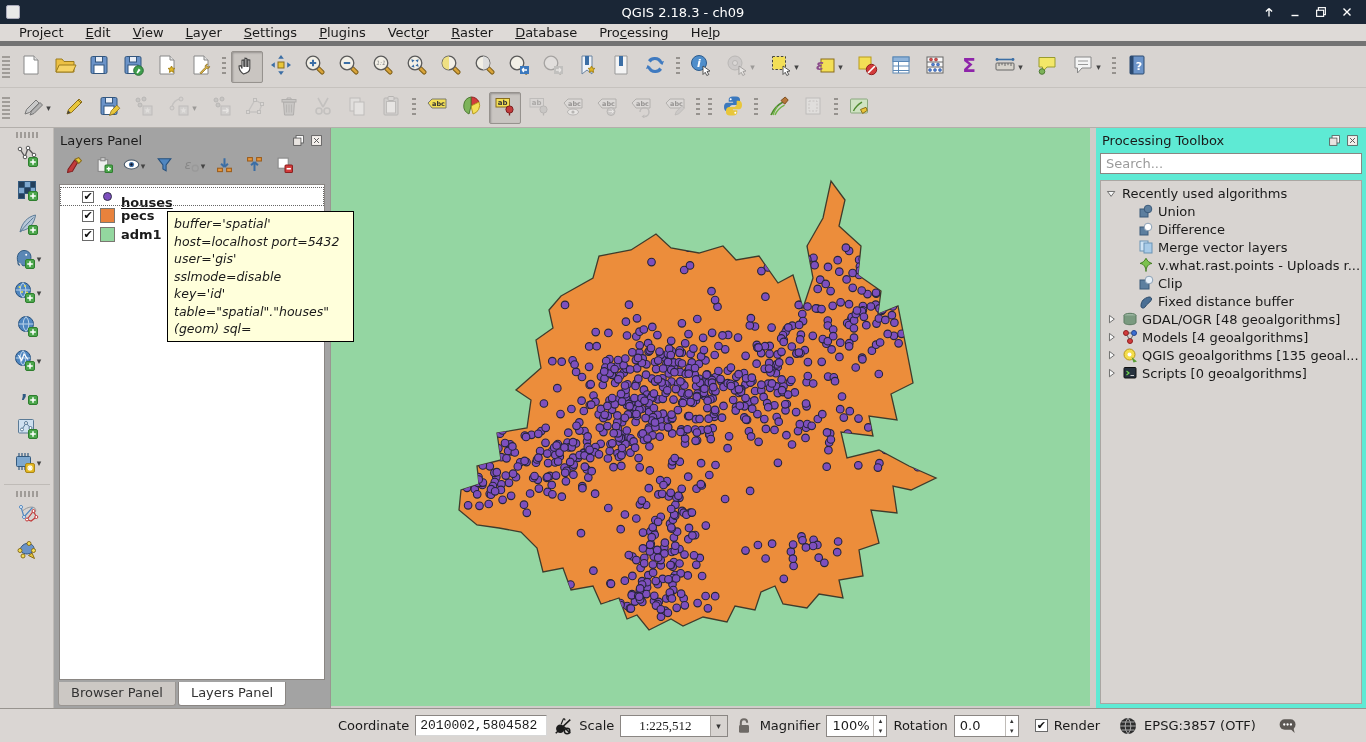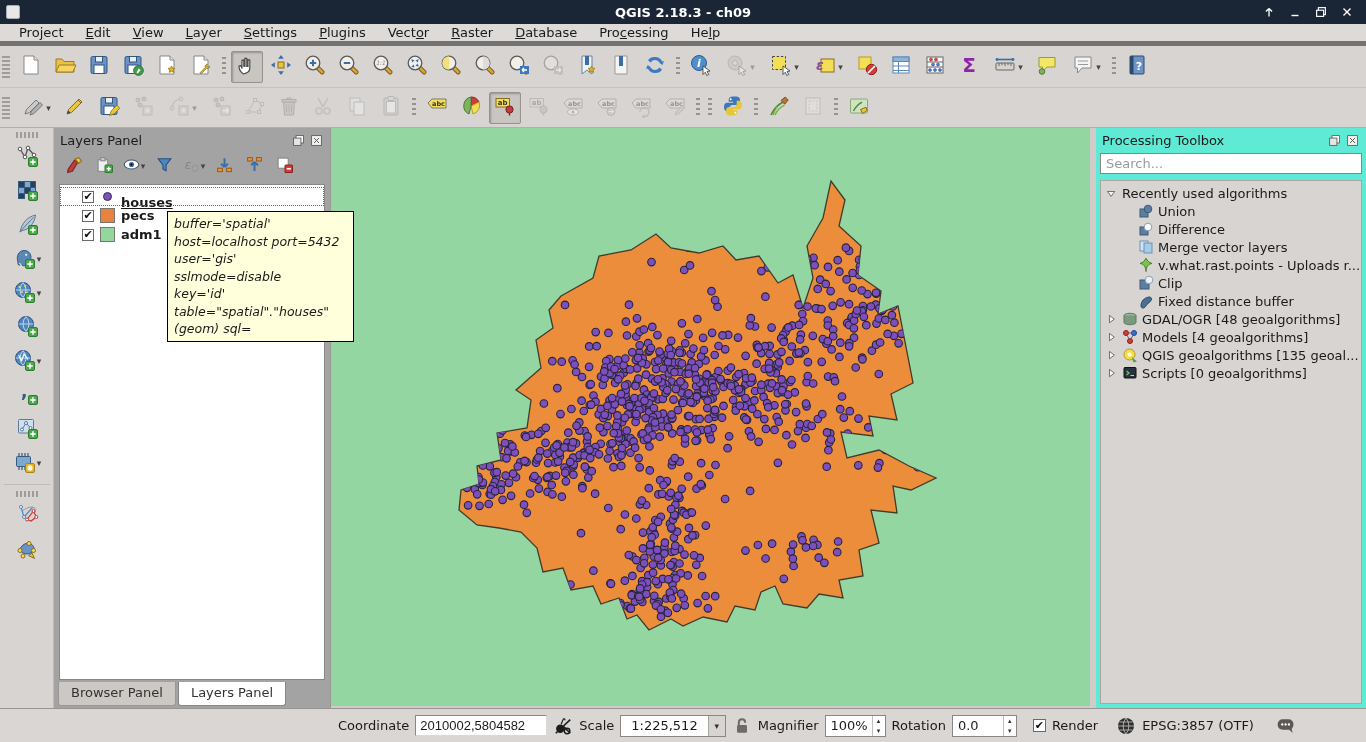--- a/index.html
+++ b/index.html
@@ -4,21 +4,21 @@
 <style>
   * { box-sizing: border-box; margin: 0; padding: 0; }
   html,body { width:1366px; height:742px; overflow:hidden; }
   body { font-family:"DejaVu Sans", sans-serif; font-size:13px; color:#1a1a1a; background:#d4d0cd; }
   #app { position:relative; width:1366px; height:742px; background:#d4d0cd; }
 
   
   #titlebar { position:absolute; left:0; top:0; width:1366px; height:24px;
     background:#1a2636; color:#fff; display:flex; align-items:center; }
   #win-icon { width:14px; height:14px; background:#e8e8e8; border:1px solid #aab; margin:0 6px; border-radius:2px; }
-  #title-text { position:absolute; left:0; right:0; text-align:center; font-weight:bold; font-size:13px; }
+  #title-text { position:absolute; left:0; right:0; text-align:center; font-weight:normal; font-size:13px; }
   .winbtns { margin-left:auto; display:flex; gap:4px; padding-right:8px; z-index:2; }
   .winbtn { width:22px; height:18px; display:flex; align-items:center; justify-content:center; cursor:default; }
   .winbtn svg { width:14px; height:14px; }
 
   
   #menubar { position:absolute; left:0; top:24px; width:1366px; height:22px;
     background:#dedad7; border-bottom:5px solid #737373; display:flex; align-items:center; padding-left:8px; }
   .menu-item { padding:2px 11px; font-size:13px; }
   .menu-item .u { text-decoration:underline; }
 
@@ -95,24 +95,24 @@
   
   #db-tooltip { position:absolute; left:167px; top:211px; width:187px; background:#ffffdb;
     border:1px solid #000; padding:3px 6px; font-style:italic; font-size:12.5px; line-height:17.5px;
     color:#1a1a1a; z-index:50; }
 
   
   #statusbar { position:absolute; left:0; top:708px; width:1366px; height:34px; background:#dad6d3;
     border-top:1px solid #98948f; display:flex; align-items:center; padding-left:338px; font-size:13px; gap:6px; }
   .sb-label { }
   .sb-input { height:21px; background:#fff; border:1px solid; border-color:#8a8683 #d8d8d8 #d8d8d8 #8a8683;
-    font-family:Liberation Sans, sans-serif; font-size:13px; padding:0 4px; color:#1a1a1a; }
+    font-family:Liberation Mono, monospace; font-size:13px; padding:0 4px; color:#1a1a1a; }
   #coord-input { width:132px; }
   .combo { display:flex; height:22px; border:1px solid #8a8683; background:#fff; align-items:stretch; }
-  .combo .combo-text { padding:2px 10px; min-width:86px; }
+  .combo .combo-text { padding:2px 18px; min-width:86px;font-family:Liberation Serif, serif; }
   .combo .combo-btn { width:17px; background:#d8d4d1; border-left:1px solid #a8a4a0; display:flex;
     align-items:center; justify-content:center; font-size:9px; color:#333; }
   .spin { display:flex; height:22px; border:1px solid #8a8683; background:#fff; }
   .spin .spin-text { padding:2px 5px; }
   .spin .spin-btns { width:13px; display:flex; flex-direction:column; border-left:1px solid #c0bcb8; }
   .spin .spin-btns span { flex:1; font-size:7px; line-height:10px; text-align:center; color:#333; }
   #magnifier-spin .spin-text { width:46px; }
   #rotation-spin .spin-text { width:50px; }
   .sb-icon { display:flex; align-items:center; justify-content:center; }
   .sb-icon svg { width:20px; height:20px; }

